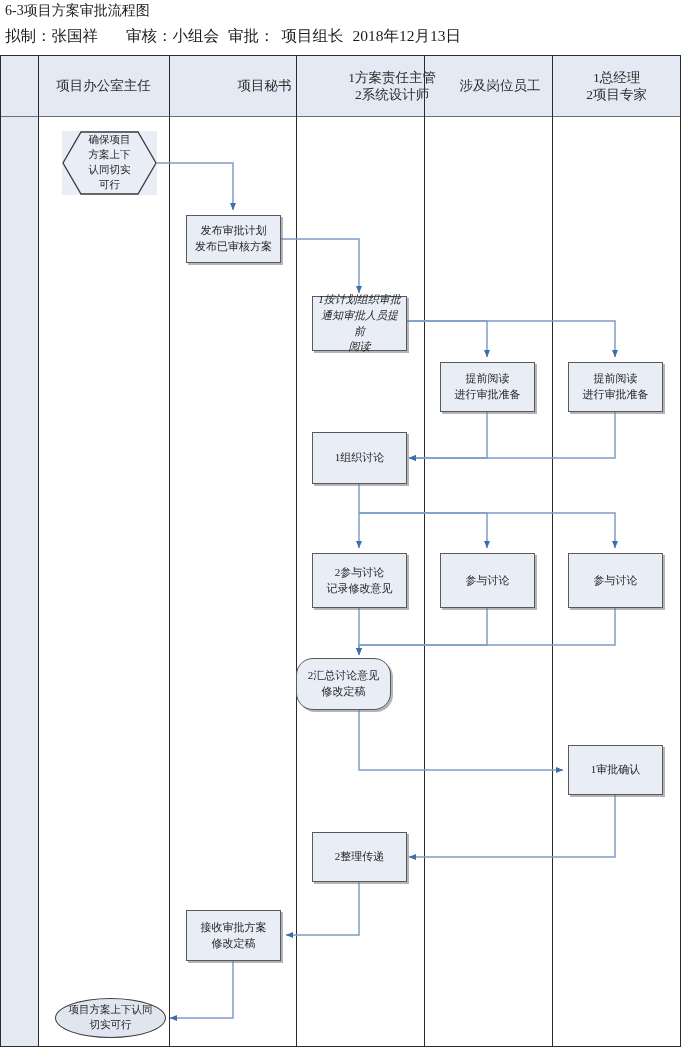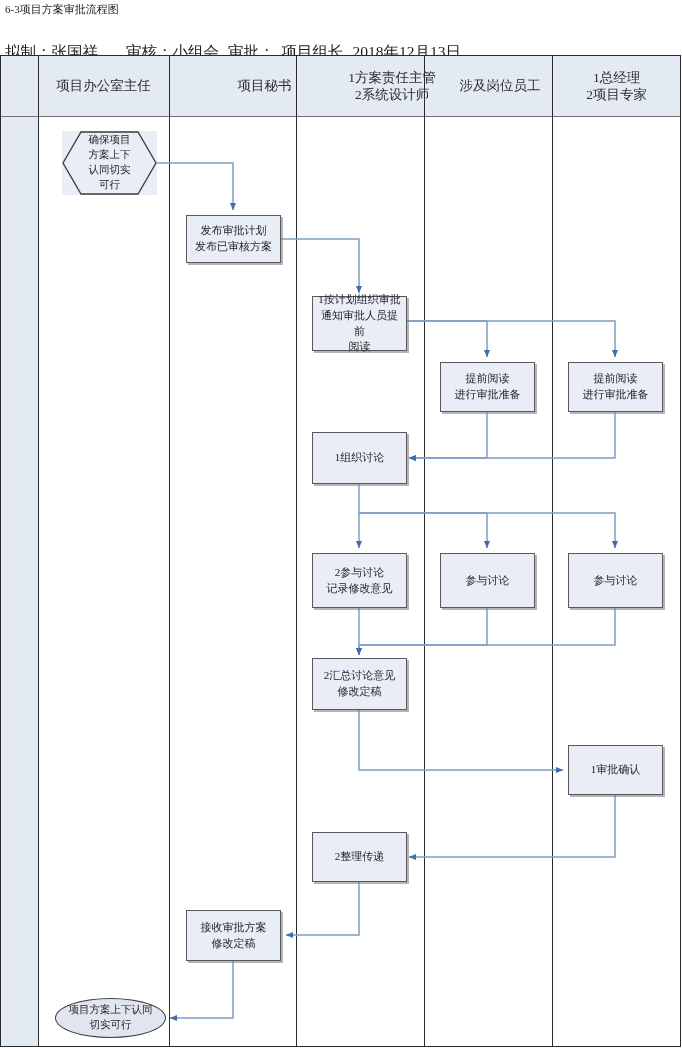--- a/index.html
+++ b/index.html
@@ -22,32 +22,31 @@
   
   .title-block {
     position: absolute;
     left: 0; top: 0;
     width: 682px;
     height: 55px;
   }
   .title-line-1 {
     position: absolute;
     left: 5px; top: 2px;
-    font-size: 11px;
+    font-size: 14px;
     color: #1b1b1b;
     white-space: nowrap;
     letter-spacing: 0px;
   }
   .title-line-2 {
     position: absolute;
     left: 5px; top: 26px;
     font-size: 15.5px;
     color: #1b1b1b;
     white-space: nowrap;
-    margin-top: 16px;
   }
   .tl2-seg { display: inline-block; }
   .gap-wide { display: inline-block; width: 28px; }
   .gap-mid  { display: inline-block; width: 9px; }
   .gap-sm   { display: inline-block; width: 7px; }
 
   
   .frame {
     position: absolute;
     left: 0px; top: 55px;
@@ -251,21 +250,21 @@
     </div>
   </div>
 
   <div class="node" style="left:186px; top:215px; width:95px; height:48px;">
     <div class="txt">
       <div>发布审批计划</div>
       <div>发布已审核方案</div>
     </div>
   </div>
 
-  <div class="node" style="left:312px; top:296px; width:95px; height:55px;">
+  <div class="node" style="left:312px; top:296px; width:95px; height:55px;font-style:italic;">
     <div class="txt">
       <div>1按计划组织审批</div>
       <div>通知审批人员提前</div>
       <div>阅读</div>
     </div>
   </div>
 
   <div class="node" style="left:440px; top:362px; width:95px; height:50px;">
     <div class="txt">
       <div>提前阅读</div>
@@ -298,21 +297,21 @@
       <div>参与讨论</div>
     </div>
   </div>
 
   <div class="node" style="left:568px; top:553px; width:95px; height:55px;">
     <div class="txt">
       <div>参与讨论</div>
     </div>
   </div>
 
-  <div class="node" style="left:312px; top:658px; width:95px; height:52px;">
+  <div class="node" style="left:296px; top:658px; width:95px; height:52px;border-radius:17px;">
     <div class="txt">
       <div>2汇总讨论意见</div>
       <div>修改定稿</div>
     </div>
   </div>
 
   <div class="node" style="left:568px; top:745px; width:95px; height:50px;">
     <div class="txt">
       <div>1审批确认</div>
     </div>

